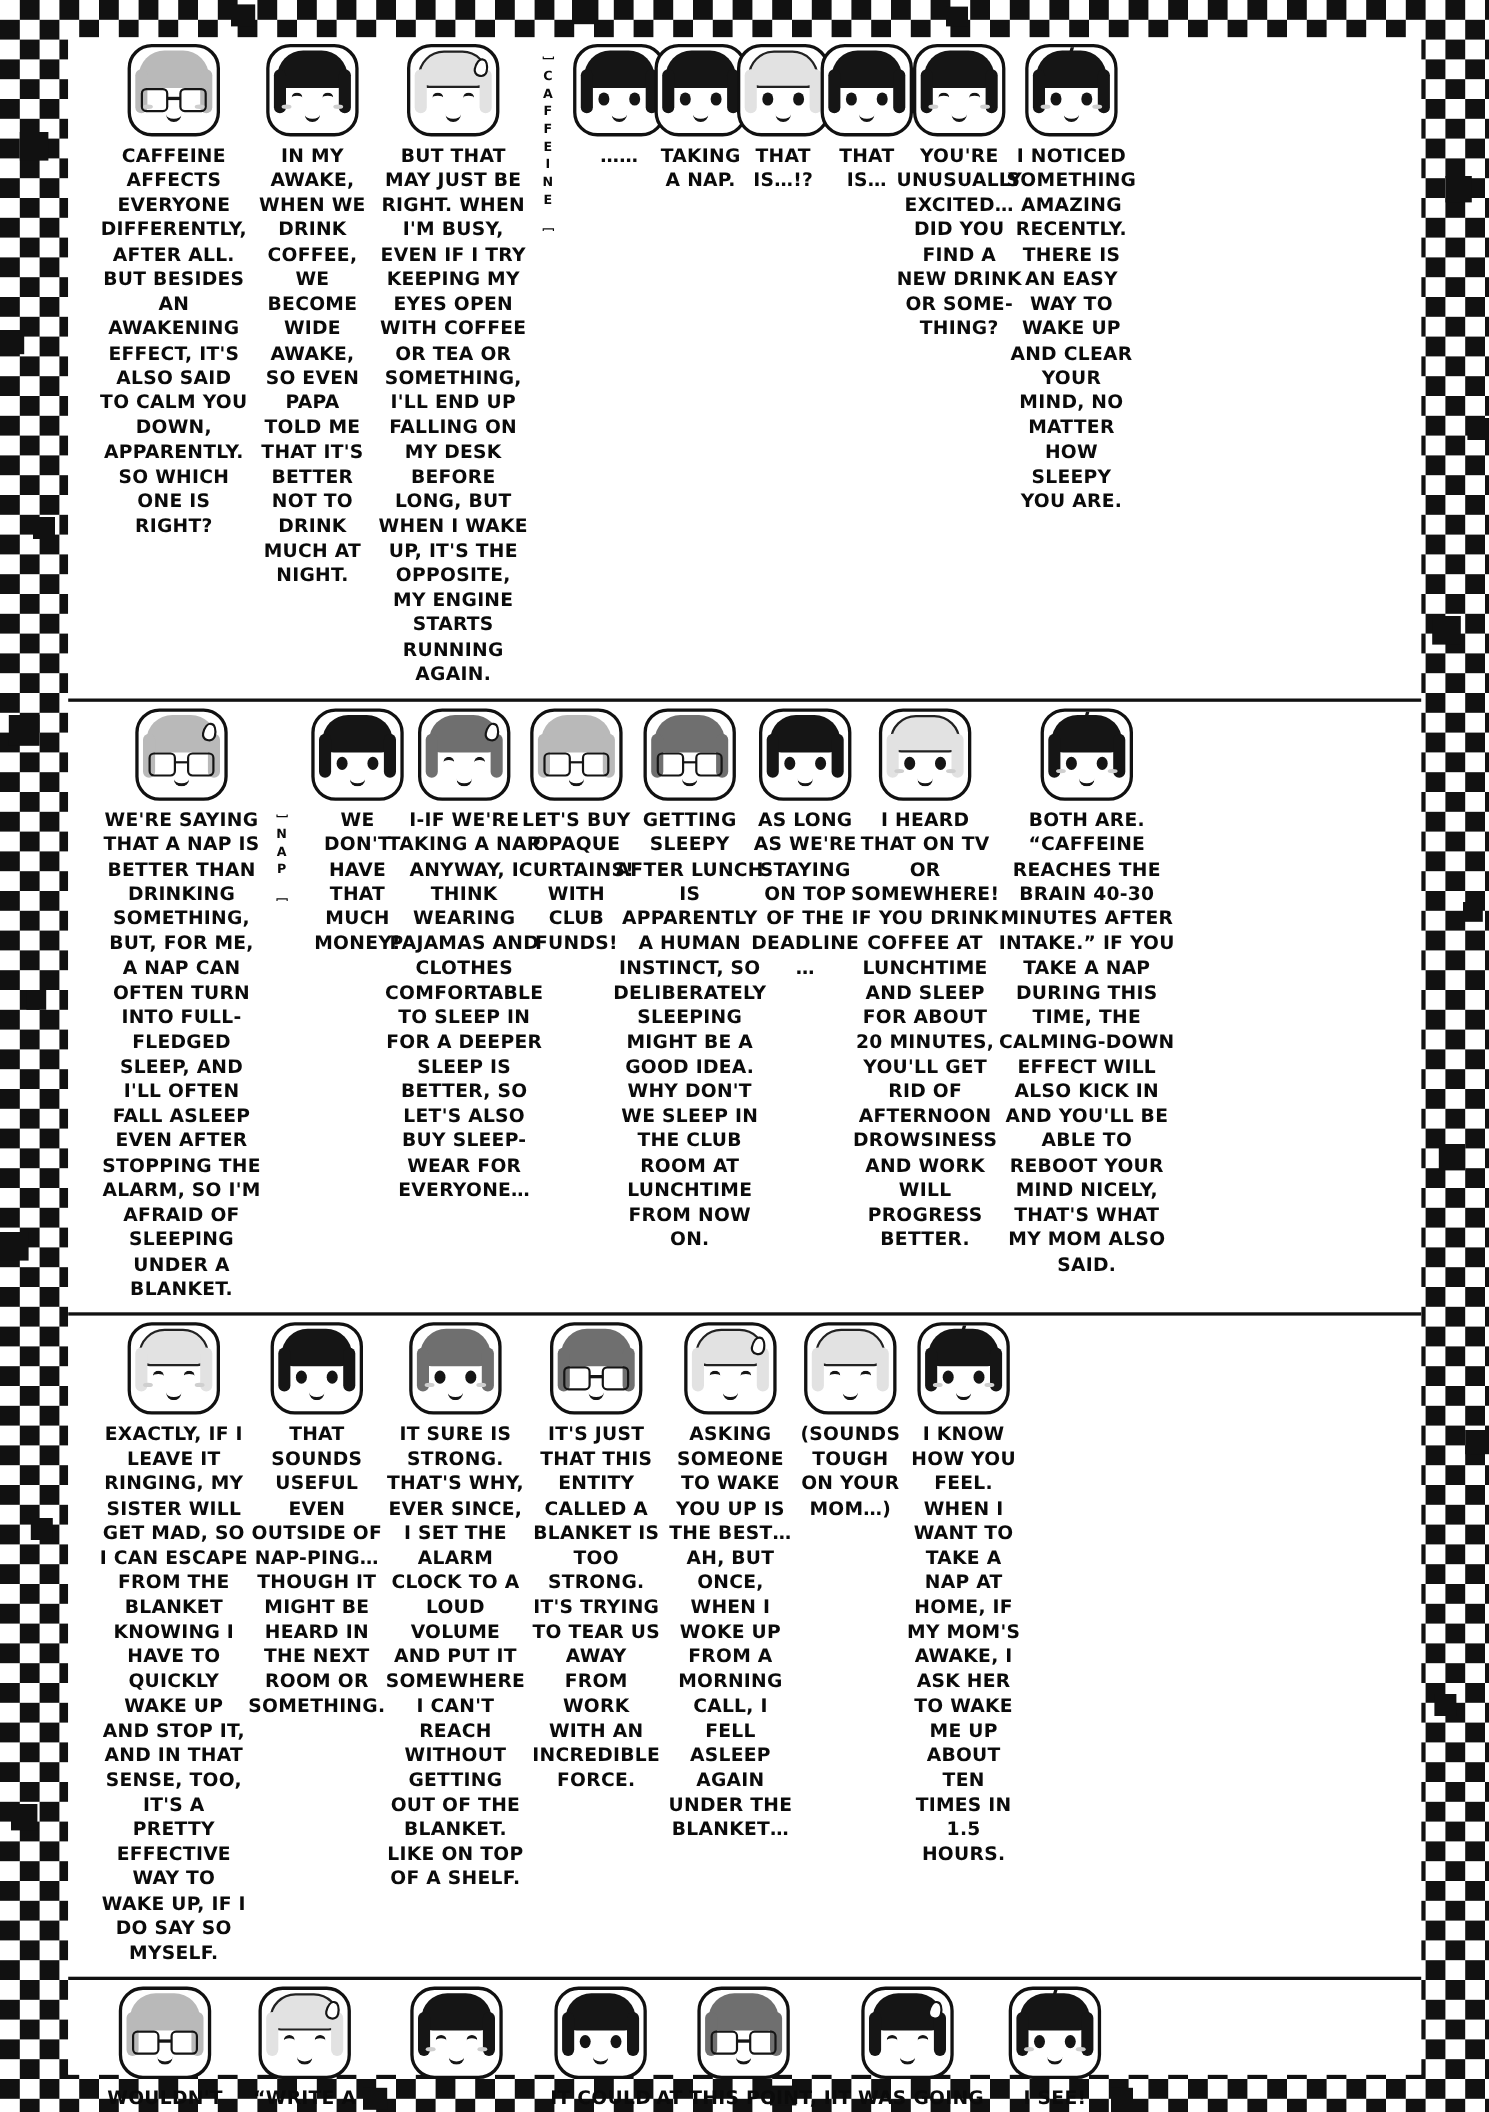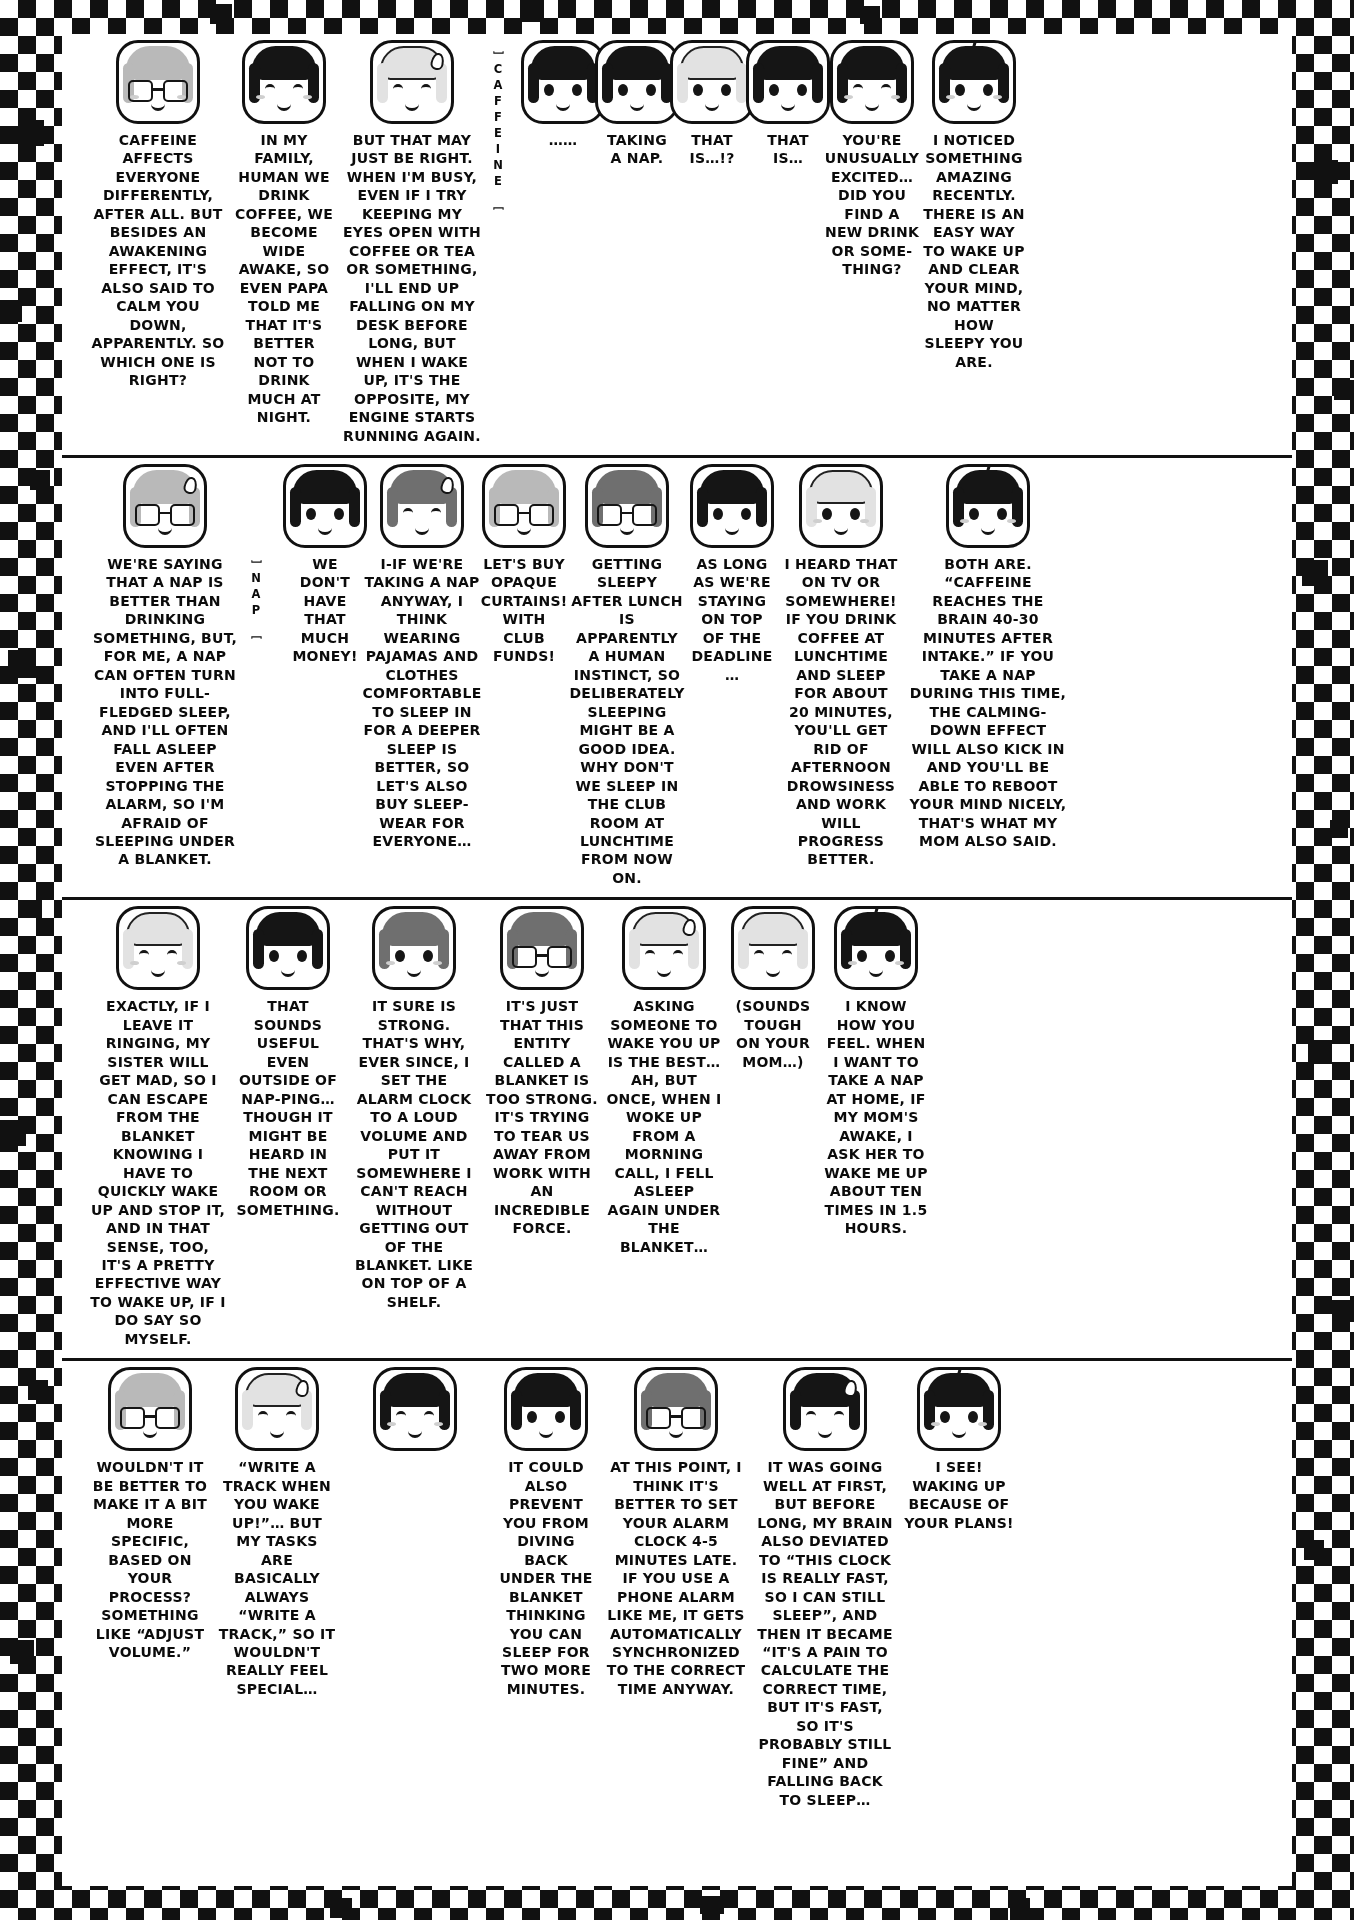--- a/index.html
+++ b/index.html
@@ -200,21 +200,21 @@
     width: 3px;
     height: 12px;
     background: #151515;
     transform: translateX(-50%) rotate(16deg);
     border-radius: 2px;
   }
 
   
   .txt {
     font-family: "DejaVu Sans", sans-serif;
-    font-size: 14px;
+    font-size: 17px;
     line-height: 1.32;
     text-align: center;
     letter-spacing: 0.25px;
     color: #0b0b0b;
     font-weight: 600;
     word-break: normal;
     hyphens: none;
   }
 
   
@@ -291,21 +291,21 @@
         <div class="face closed">
           <div class="hair"></div>
             <div class="side-l"></div>
             <div class="side-r"></div>
           <div class="eye l"></div>
             <div class="eye r"></div>
           <div class="mouth"></div>
             <div class="blush-l"></div>
             <div class="blush-r"></div>
         </div>
-        <div class="txt">IN MY FAMILY, HUMAN WE DRINK COFFEE, WE BECOME WIDE AWAKE, SO EVEN PAPA TOLD ME THAT IT'S BETTER NOT TO DRINK MUCH AT NIGHT.</div>
+        <div class="txt">IN MY AWAKE, WHEN WE DRINK COFFEE, WE BECOME WIDE AWAKE, SO EVEN PAPA TOLD ME THAT IT'S BETTER NOT TO DRINK MUCH AT NIGHT.</div>
       </div>
 
       <div class="panel" style="width:148px">
         <div class="face pale closed">
           <div class="hair"></div>
             <div class="side-l"></div>
             <div class="side-r"></div>
           <div class="eye l"></div>
             <div class="eye r"></div>
           <div class="mouth"></div>

